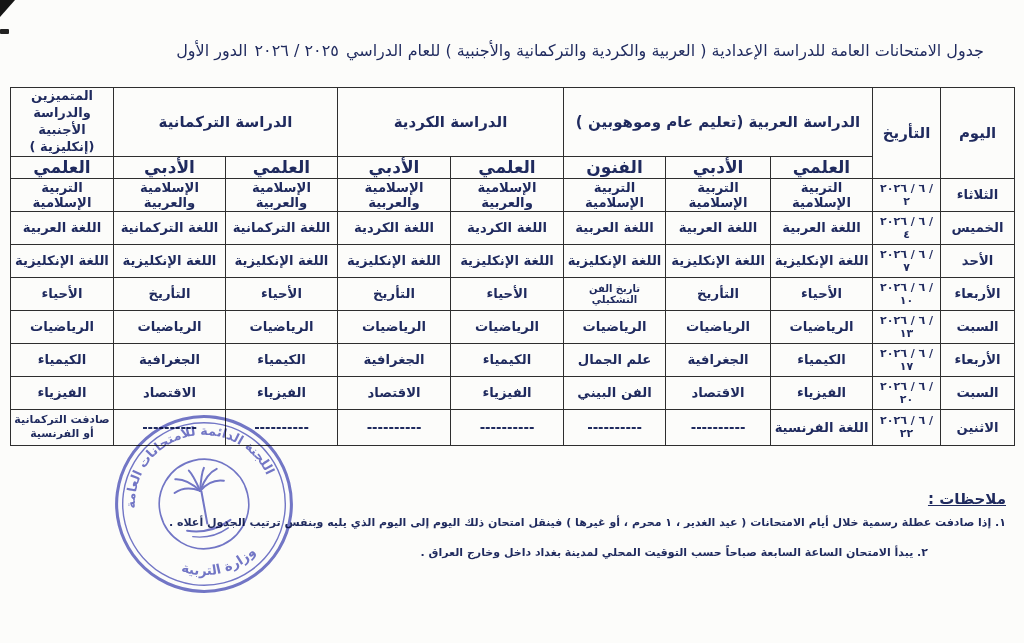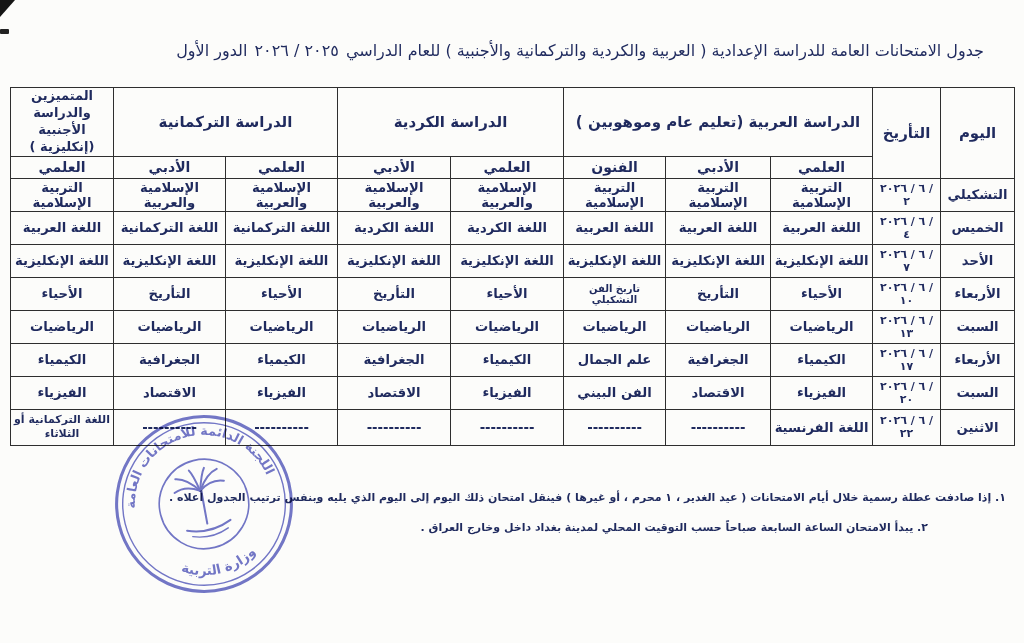--- a/index.html
+++ b/index.html
@@ -30,21 +30,21 @@
   }
   table.schedule th,table.schedule td{
     border:1.6px solid var(--border);
     text-align:center;vertical-align:middle;
     font-weight:bold;color:var(--ink);
     padding:0 2px;overflow:hidden;
   }
   thead tr.group-row{height:52px;}
   thead tr.sub-row{height:22px;}
   thead th{font-size:15px;}
-  thead tr.sub-row th{font-size:14px;}
+  thead tr.sub-row th{font-size:17px;}
   th.elite-head{font-size:13px;line-height:1.3;padding:0 1px;}
   tbody tr{height:33px;}
   tbody td{font-size:13.2px;}
   td.date-cell{font-size:11px;}
   td.day-cell{font-size:13.2px;}
   tbody tr:nth-child(4) td:nth-child(5){font-size:10px;}  
   tbody tr:nth-child(8) td:nth-child(10){font-size:11px;line-height:1.25;} 
   tbody tr:nth-child(8){height:36px;}
 
   .notes{
@@ -118,21 +118,21 @@
       <th>الفنون</th>
       <th>العلمي</th>
       <th>الأدبي</th>
       <th>العلمي</th>
       <th>الأدبي</th>
       <th>العلمي</th>
     </tr>
   </thead>
   <tbody>
     <tr>
-      <td class="day-cell">التشكيلي</td>
+      <td class="day-cell">الثلاثاء</td>
       <td class="date-cell"><span class="ltr-num">٢٠٢٦ / ٦ / ٢</span></td>
       <td>التربية الإسلامية</td>
       <td>التربية الإسلامية</td>
       <td>التربية الإسلامية</td>
       <td>الإسلامية والعربية</td>
       <td>الإسلامية والعربية</td>
       <td>الإسلامية والعربية</td>
       <td>الإسلامية والعربية</td>
       <td>التربية الإسلامية</td>
     </tr>
@@ -211,26 +211,27 @@
     <tr>
       <td class="day-cell">الاثنين</td>
       <td class="date-cell"><span class="ltr-num">٢٠٢٦ / ٦ / ٢٢</span></td>
       <td>اللغة الفرنسية</td>
       <td>----------</td>
       <td>----------</td>
       <td>----------</td>
       <td>----------</td>
       <td>----------</td>
       <td>----------</td>
-      <td>اللغة التركمانية أو الثلاثاء</td>
+      <td>صادفت التركمانية أو الفرنسية</td>
     </tr>
   </tbody>
 </table>
 
 <div class="notes">
+  <div class="notes-heading">ملاحظات :</div>
   <div class="note-line">١. إذا صادفت عطلة رسمية خلال أيام الامتحانات ( عيد الغدير ، ١ محرم ، أو غيرها ) فينقل امتحان ذلك اليوم إلى اليوم الذي يليه وبنفس ترتيب الجدول أعلاه .</div>
   <div class="note-line indent">٢. يبدأ الامتحان الساعة السابعة صباحاً حسب التوقيت المحلي لمدينة بغداد داخل وخارج العراق .</div>
 </div>
 
 <svg class="stamp" viewBox="0 0 185 185" aria-hidden="true">
   <circle cx="92.5" cy="92.5" r="86" fill="none" stroke="#5a5fc0" stroke-width="3"></circle>
   <circle cx="92.5" cy="92.5" r="80" fill="none" stroke="#5a5fc0" stroke-width="1.4"></circle>
   <circle cx="92.5" cy="92.5" r="44" fill="none" stroke="#5a5fc0" stroke-width="1.6"></circle>
   <defs>
     <path id="arcTop" d="M 24.5 92.5 A 68 68 0 0 1 160.5 92.5"></path>

